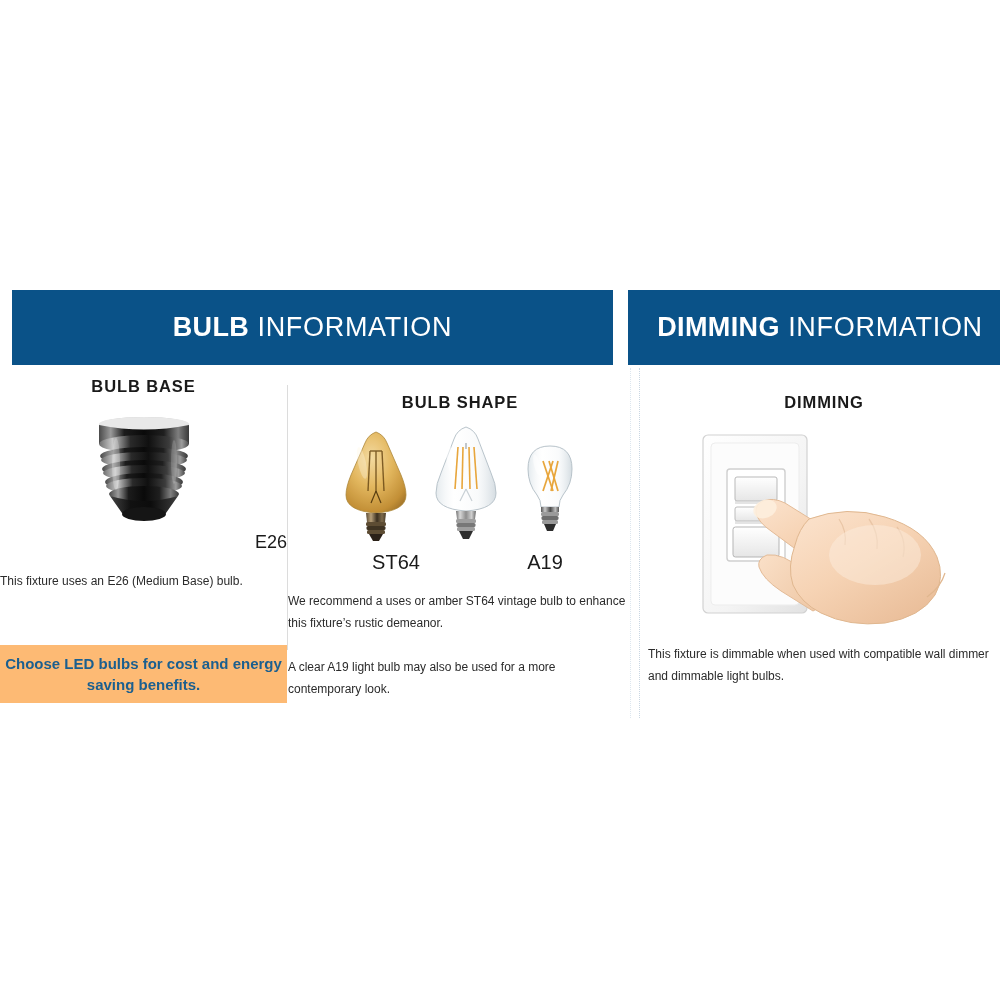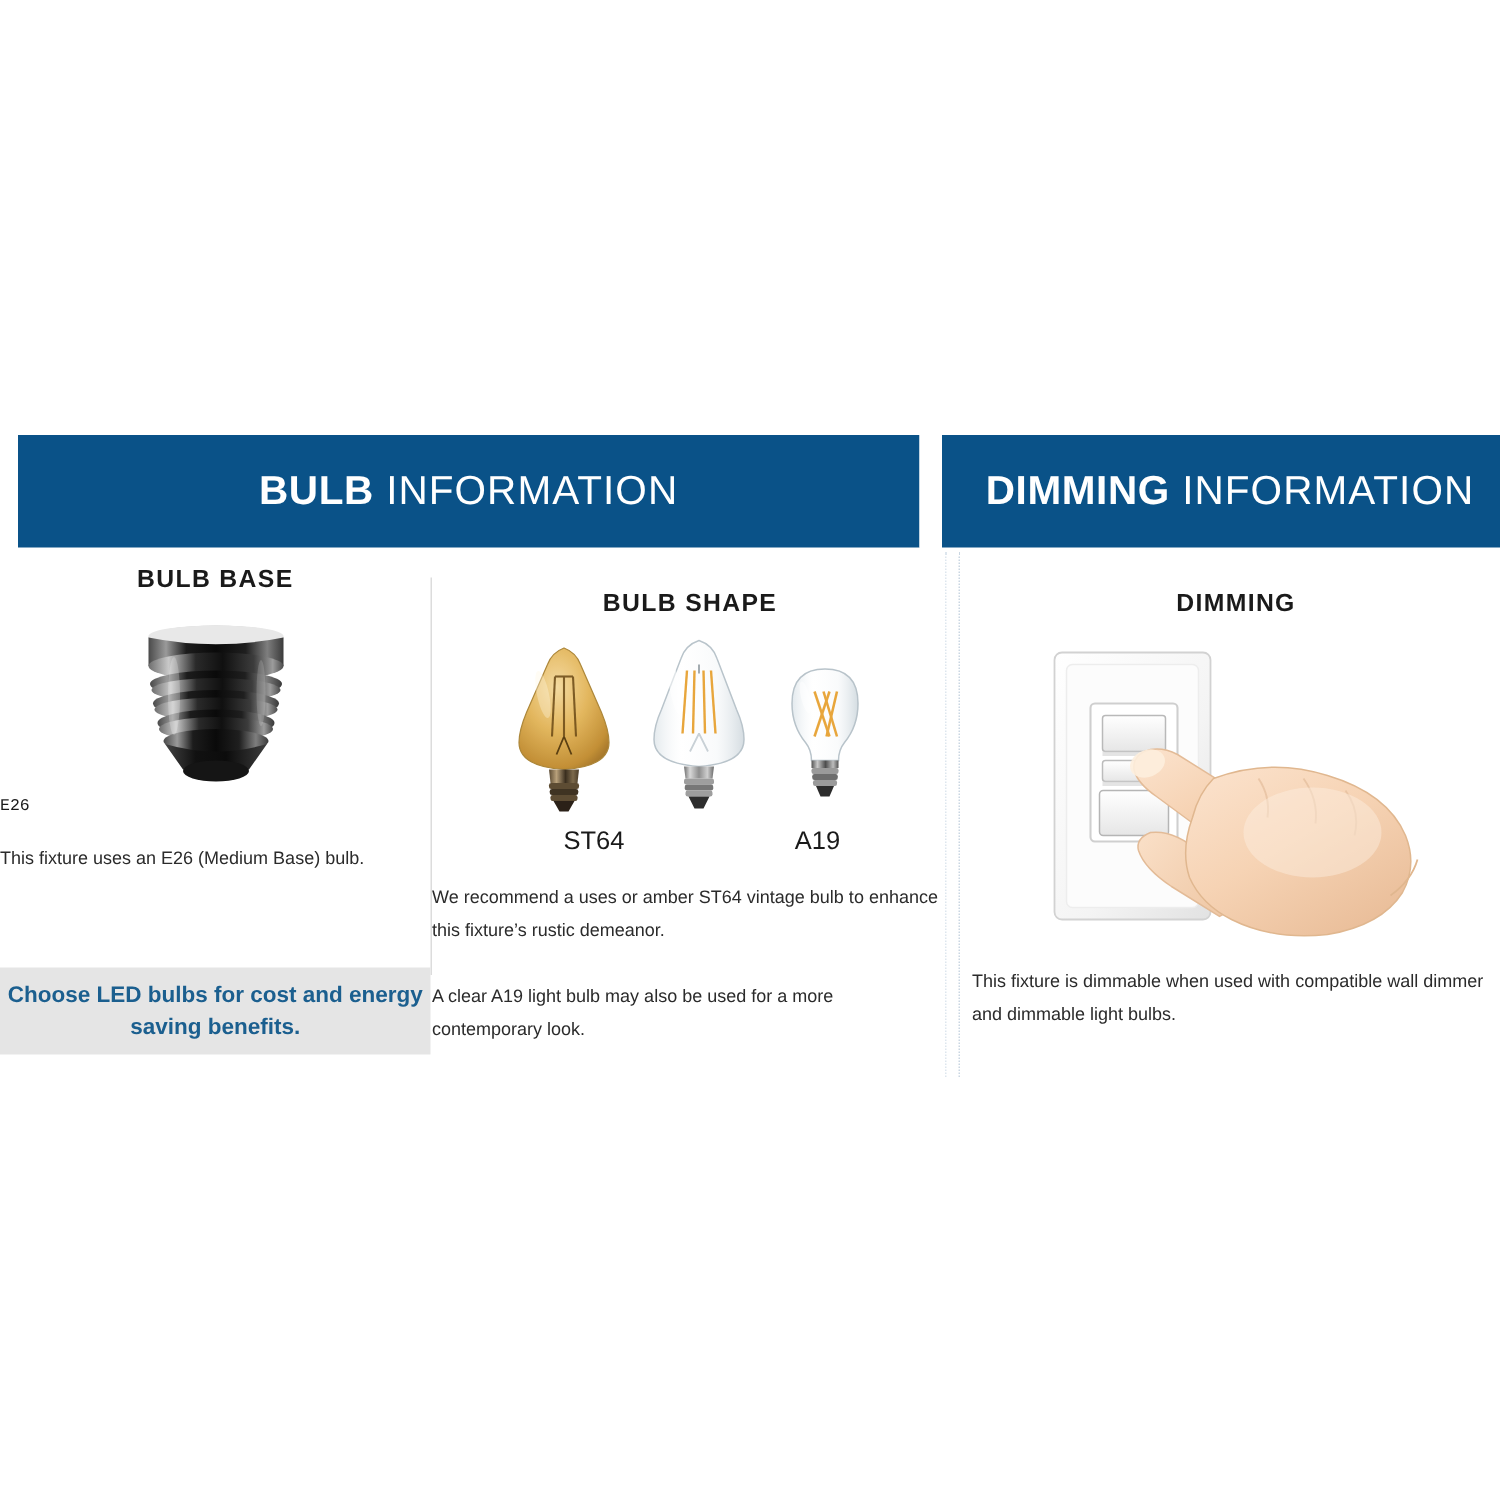--- a/index.html
+++ b/index.html
@@ -111,35 +111,34 @@
   }
   .col-base .col-heading { margin-top: 12px; }
   .base-img-wrap {
     height: 120px;
     margin-top: 14px;
     display: flex;
     align-items: center;
     justify-content: center;
   }
   .base-label {
-    text-align: left;
-    font-size: 11px;
+    text-align: right;
+    font-size: 18px;
     margin-top: 2px;
     color: #1a1a1a;
-    font-family: Liberation Mono, monospace;
   }
   .col-base .body-text { margin-top: 17px; }
 
   .led-box {
     position: absolute;
     left: 0;
     top: 280px;
     width: 287px;
     height: 58px;
-    background: #e5e5e5;
+    background: #fdba74;
     display: flex;
     align-items: center;
     justify-content: center;
   }
   .led-text {
     font-size: 15px;
     line-height: 21px;
     font-weight: bold;
     text-align: center;
     color: #1b5f8f;
@@ -160,21 +159,21 @@
     align-items: flex-end;
     justify-content: center;
     gap: 18px;
   }
   .bulb-labels {
     display: flex;
     justify-content: center;
     margin-top: 4px;
   }
   .bulb-label {
-    font-size: 17px;
+    font-size: 20px;
     color: #1a1a1a;
     text-align: center;
   }
   .lbl-st64 { width: 150px; margin-left: 6px;}
   .lbl-a19  { width: 120px; margin-left: 14px;}
   .col-shape .para1 { margin-top: 16px; }
   .col-shape .para2 { margin-top: 22px; }
 
   
   .col-dim {

